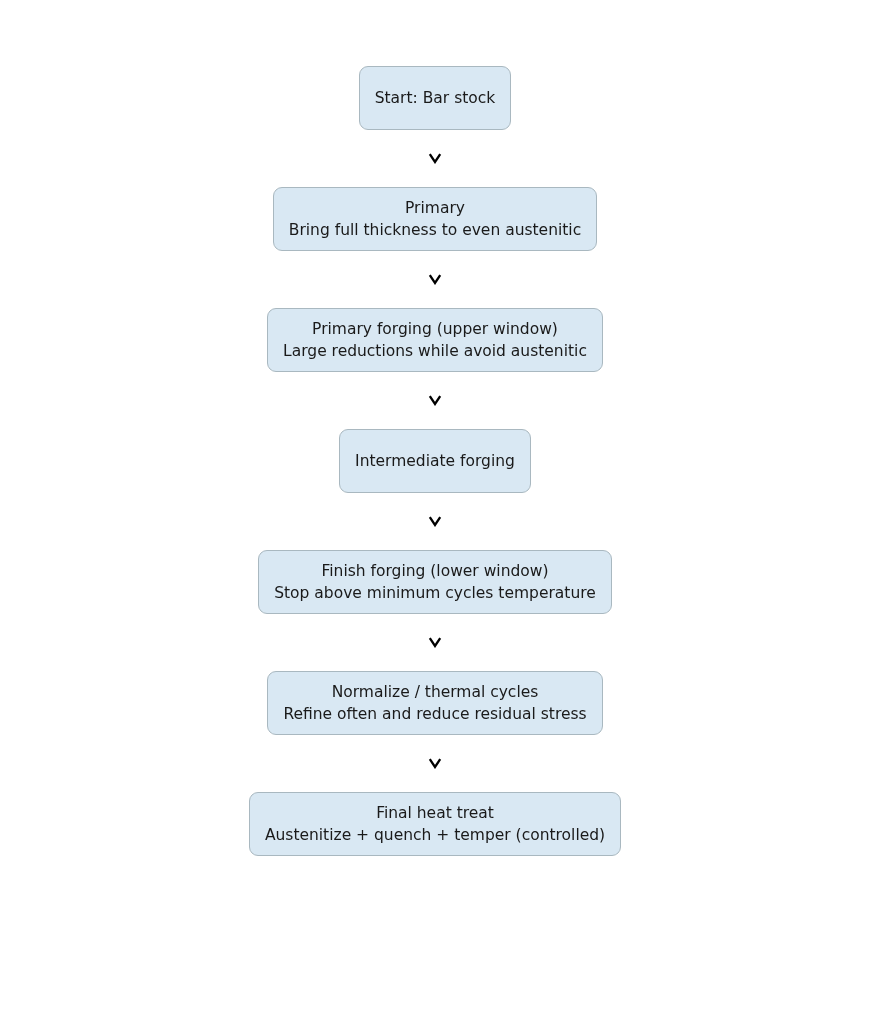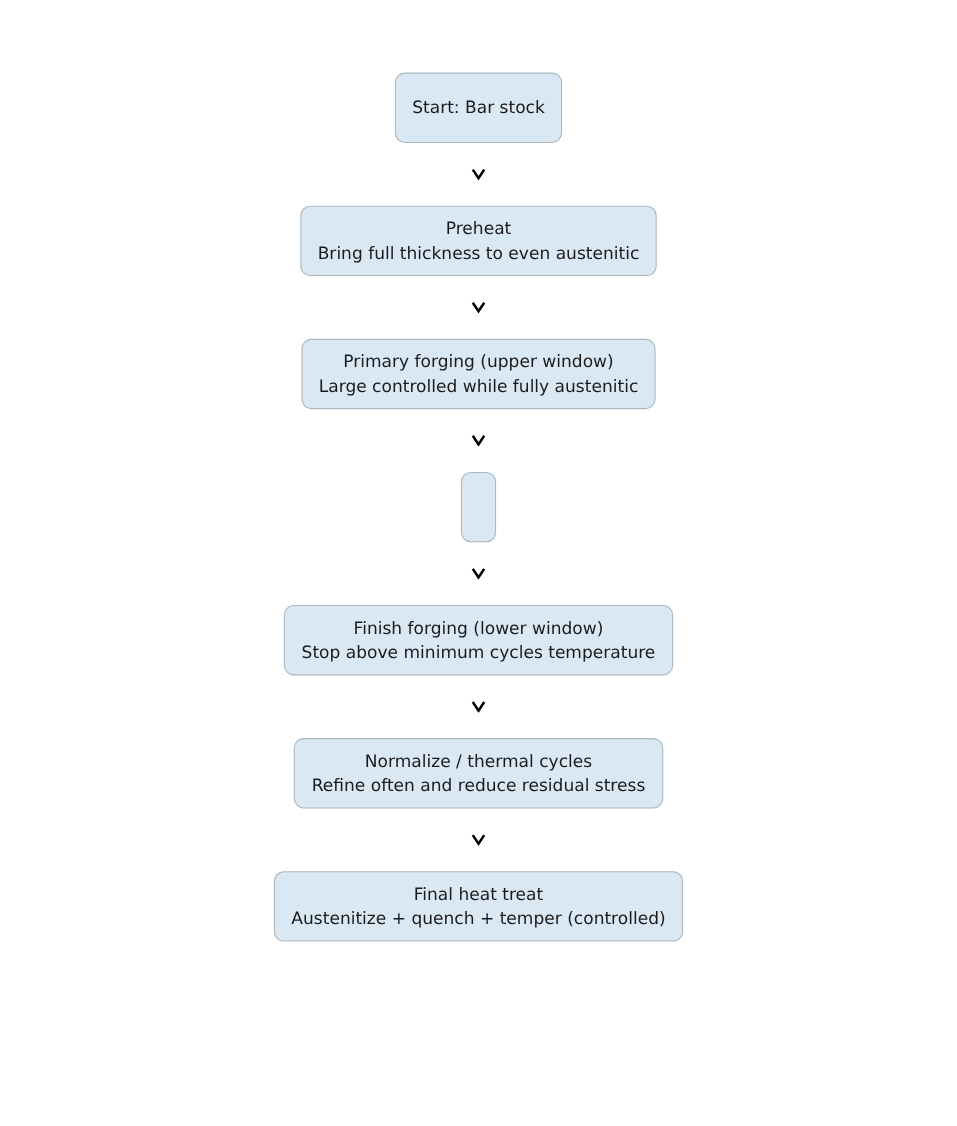--- a/index.html
+++ b/index.html
@@ -57,42 +57,43 @@
     <span class="line">Start: Bar stock</span>
   </div>
 
   <div class="arrow-cell">
     <svg width="14" height="11" viewBox="0 0 14 11">
       <polyline points="1.8,1.2 7,9 12.2,1.2" fill="none" stroke="var(--arrow)" stroke-width="2.3"></polyline>
     </svg>
   </div>
 
   <div class="flow-box">
-    <span class="line">Preheat</span>
+    <span class="line">Primary</span>
     <span class="line">Bring full thickness to even austenitic</span>
   </div>
 
   <div class="arrow-cell">
     <svg width="14" height="11" viewBox="0 0 14 11">
       <polyline points="1.8,1.2 7,9 12.2,1.2" fill="none" stroke="var(--arrow)" stroke-width="2.3"></polyline>
     </svg>
   </div>
 
   <div class="flow-box">
     <span class="line">Primary forging (upper window)</span>
-    <span class="line">Large controlled while fully austenitic</span>
+    <span class="line">Large reductions while avoid austenitic</span>
   </div>
 
   <div class="arrow-cell">
     <svg width="14" height="11" viewBox="0 0 14 11">
       <polyline points="1.8,1.2 7,9 12.2,1.2" fill="none" stroke="var(--arrow)" stroke-width="2.3"></polyline>
     </svg>
   </div>
 
   <div class="flow-box">
+    <span class="line">Intermediate forging</span>
   </div>
 
   <div class="arrow-cell">
     <svg width="14" height="11" viewBox="0 0 14 11">
       <polyline points="1.8,1.2 7,9 12.2,1.2" fill="none" stroke="var(--arrow)" stroke-width="2.3"></polyline>
     </svg>
   </div>
 
   <div class="flow-box">
     <span class="line">Finish forging (lower window)</span>

